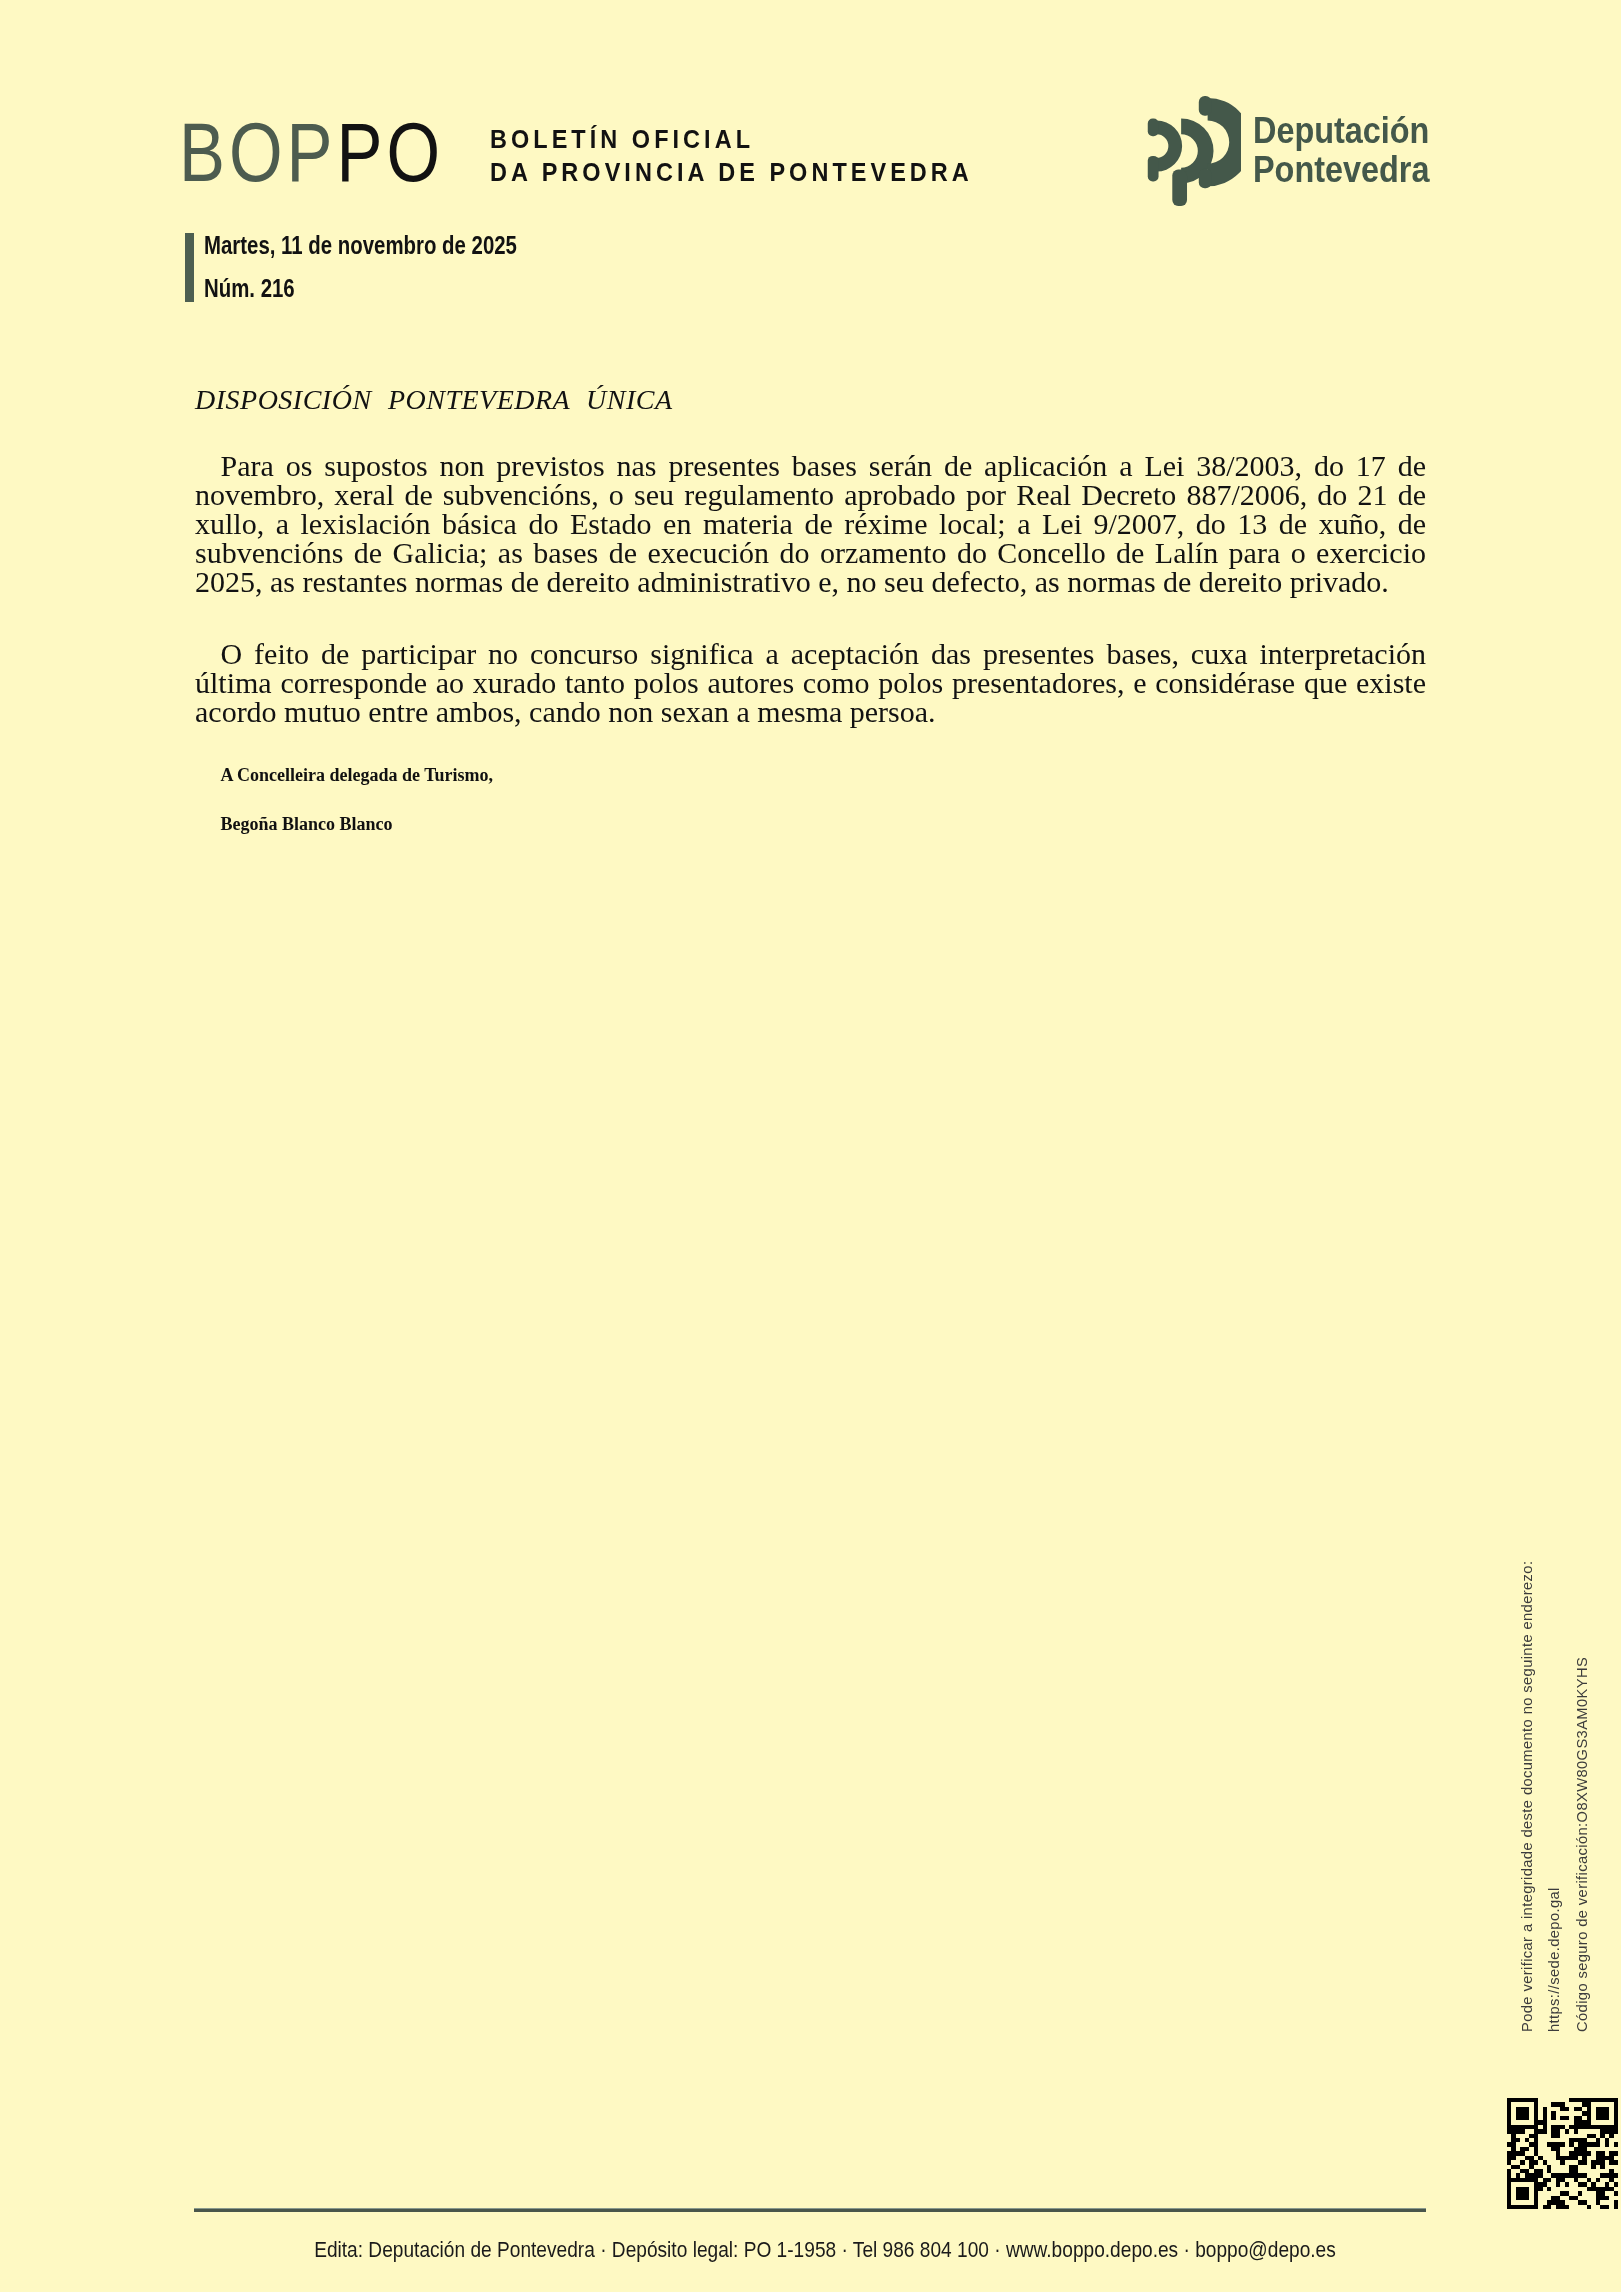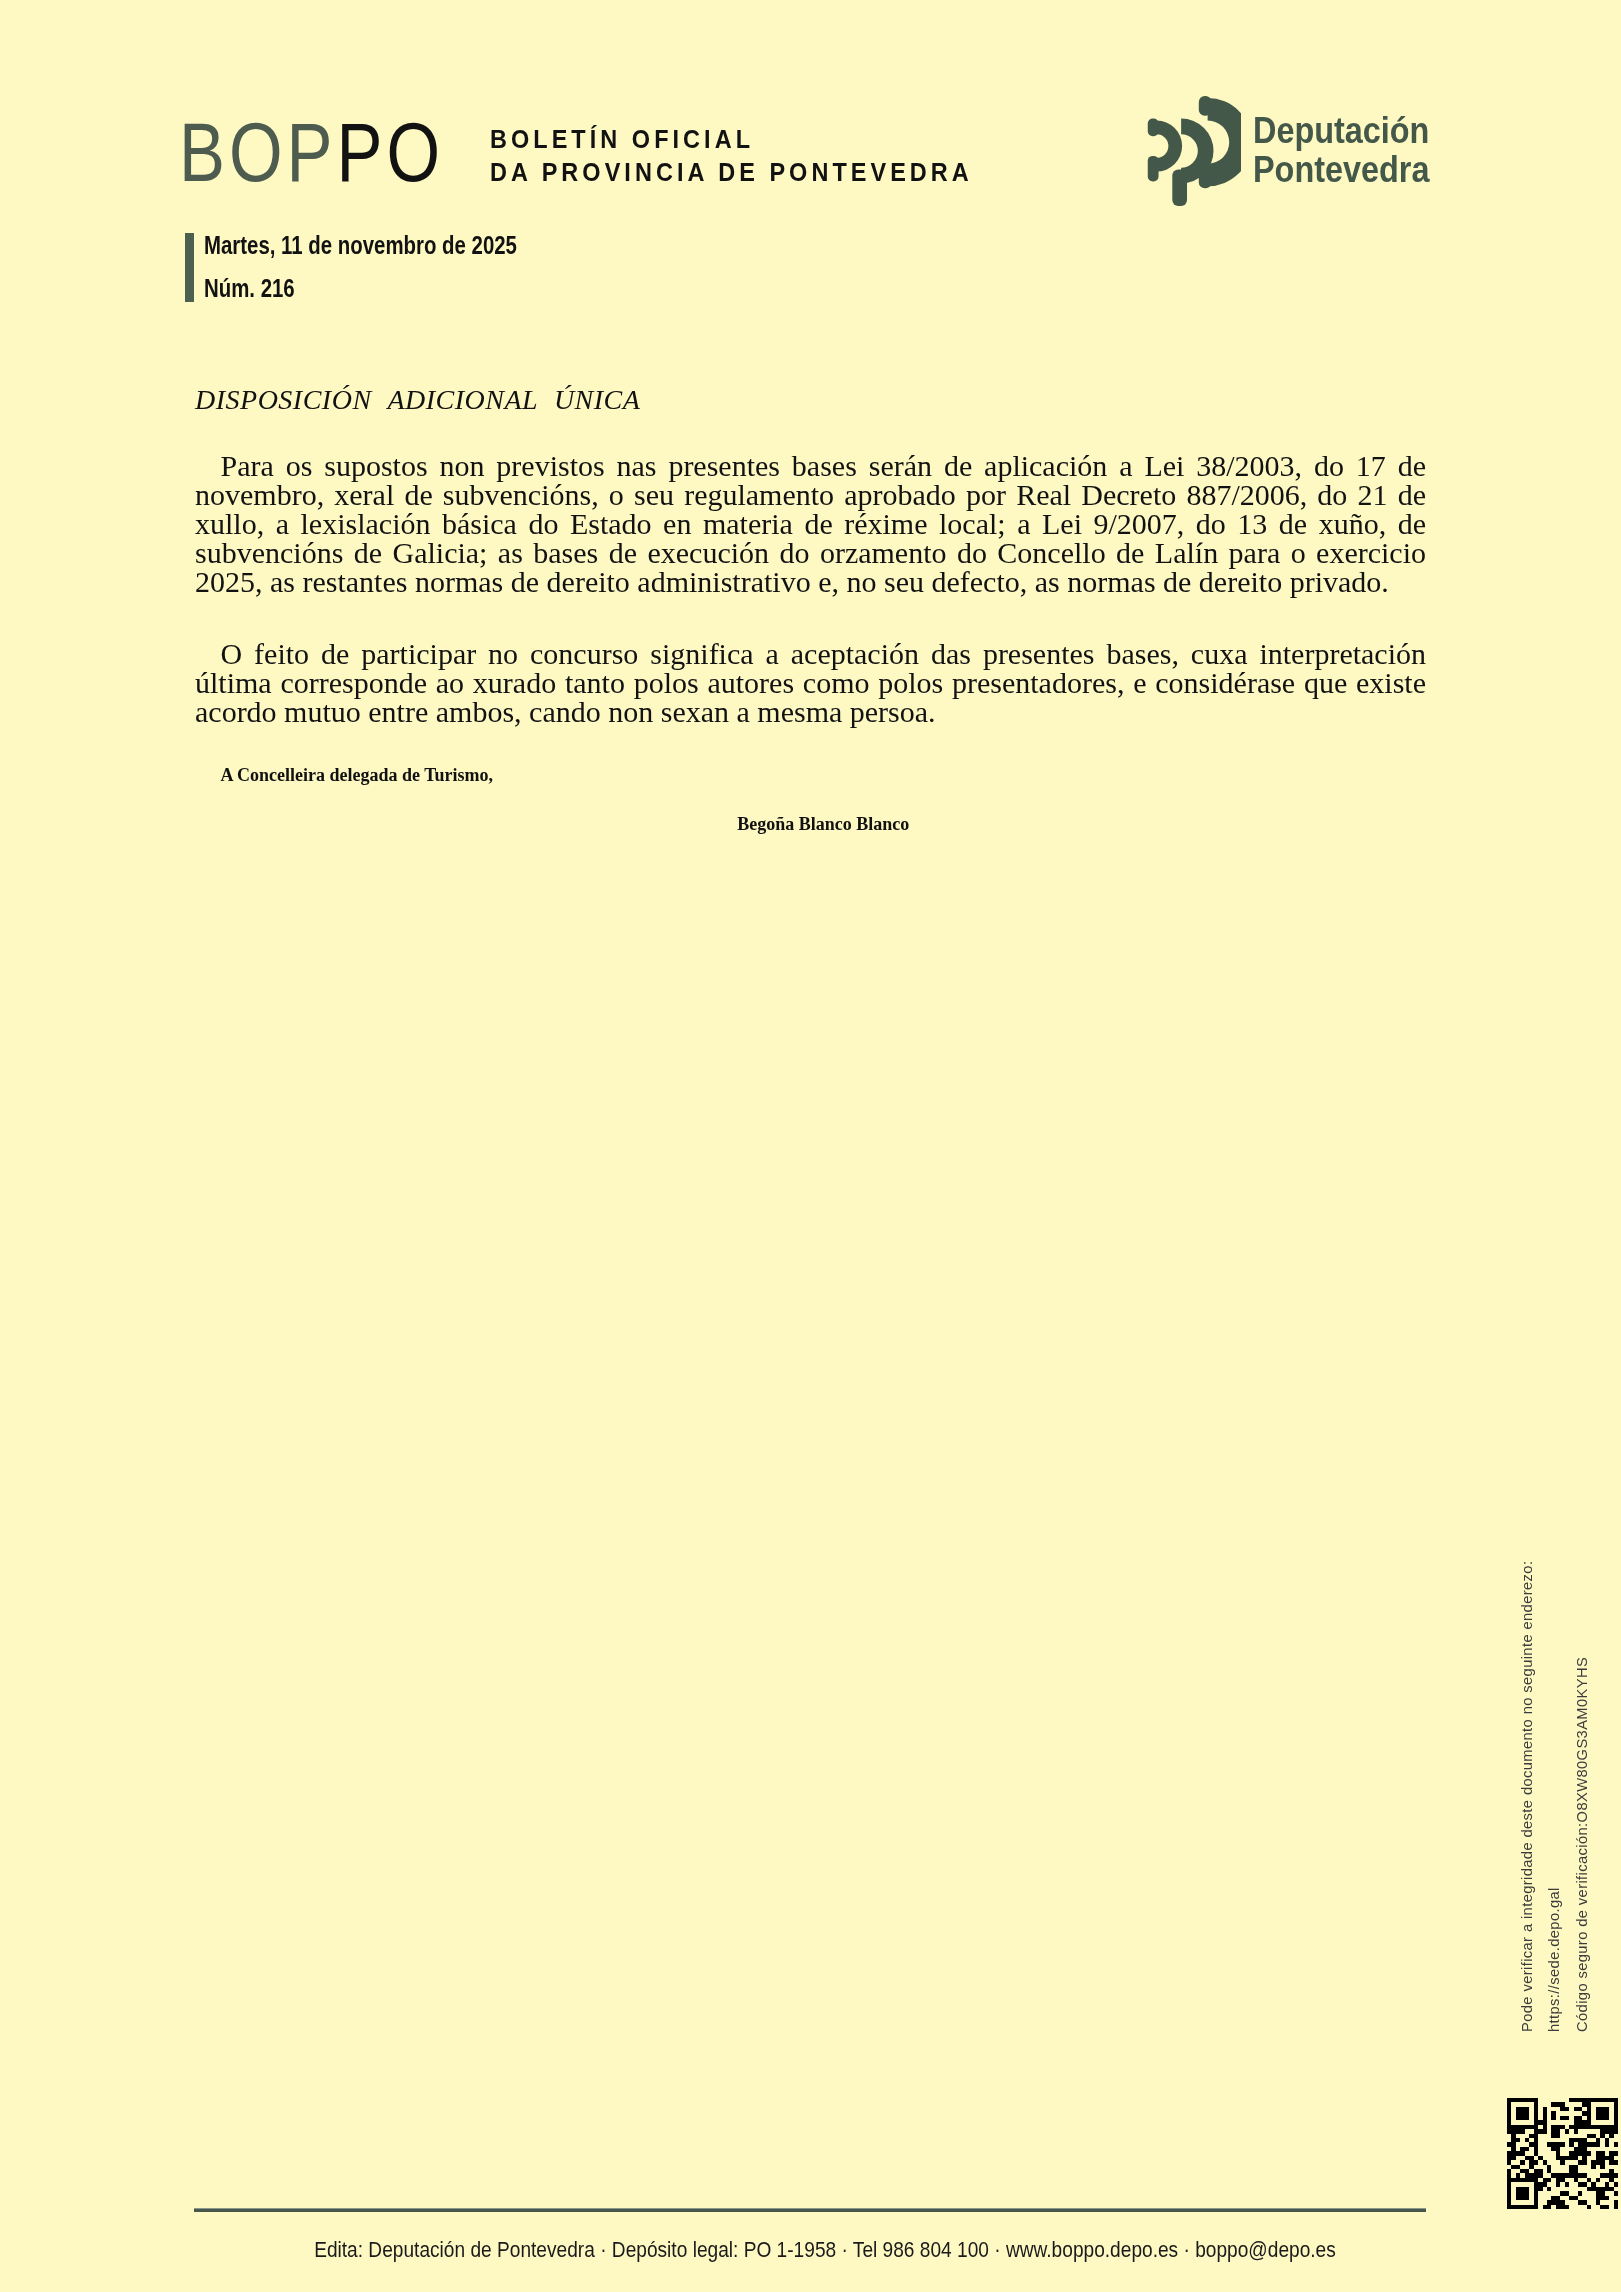--- a/index.html
+++ b/index.html
@@ -53,21 +53,21 @@
   .content{position:absolute;left:195px;top:384px;width:1231px;}
   .sec-heading{
     font-size:28px;font-style:italic;font-weight:normal;
     margin:0 0 35px 0;word-spacing:8.8px;letter-spacing:0.5px;color:#121212;
   }
   .body-par{
     font-size:30px;line-height:29px;margin:0 0 43px 0;
     text-indent:25.5px;text-align:justify;color:#121212;
   }
   .signature{margin-top:29px;padding-left:25.5px;font-size:18px;line-height:41px;font-weight:bold;}
-  .signature .sig-name{margin-top:7.8px;text-align:center;}
+  .signature .sig-name{margin-top:7.8px;}
   
   .verify{
     position:absolute;left:1514px;top:2032px;width:461px;
     transform:rotate(-90deg);transform-origin:0 0;
     font-family:"Liberation Sans", sans-serif;
     font-size:14.7px;line-height:27.4px;color:#3c3c3c;
     letter-spacing:0.4px;white-space:nowrap;
   }
   .verify div{height:27.4px;}
   
@@ -117,21 +117,21 @@
     </div>
   </div>
 
   <div class="issue-block">
     <div class="issue-bar"></div>
     <div class="issue-date">Martes, 11 de novembro de 2025</div>
     <div class="issue-number">Núm. 216</div>
   </div>
 
   <div class="content">
-    <h2 class="sec-heading">DISPOSICIÓN ADICIONAL ÚNICA</h2>
+    <h2 class="sec-heading">DISPOSICIÓN PONTEVEDRA ÚNICA</h2>
     <p class="body-par">Para os supostos non previstos nas presentes bases serán de aplicación a Lei 38/2003, do 17 de novembro, xeral de subvencións, o seu regulamento aprobado por Real Decreto 887/2006, do 21 de xullo, a lexislación básica do Estado en materia de réxime local; a Lei 9/2007, do 13 de xuño, de subvencións de Galicia; as bases de execución do orzamento do Concello de Lalín para o exercicio 2025, as restantes normas de dereito administrativo e, no seu defecto, as normas de dereito privado.</p>
 
     <p class="body-par" style="margin-bottom:8px;">O feito de participar no concurso significa a aceptación das presentes bases, cuxa interpretación última corresponde ao xurado tanto polos autores como polos presentadores, e considérase que existe acordo mutuo entre ambos, cando non sexan a mesma persoa.</p>
 
     <div class="signature">
       <div class="sig-role">A Concelleira delegada de Turismo,</div>
       <div class="sig-name">Begoña Blanco Blanco</div>
     </div>
   </div>
 

